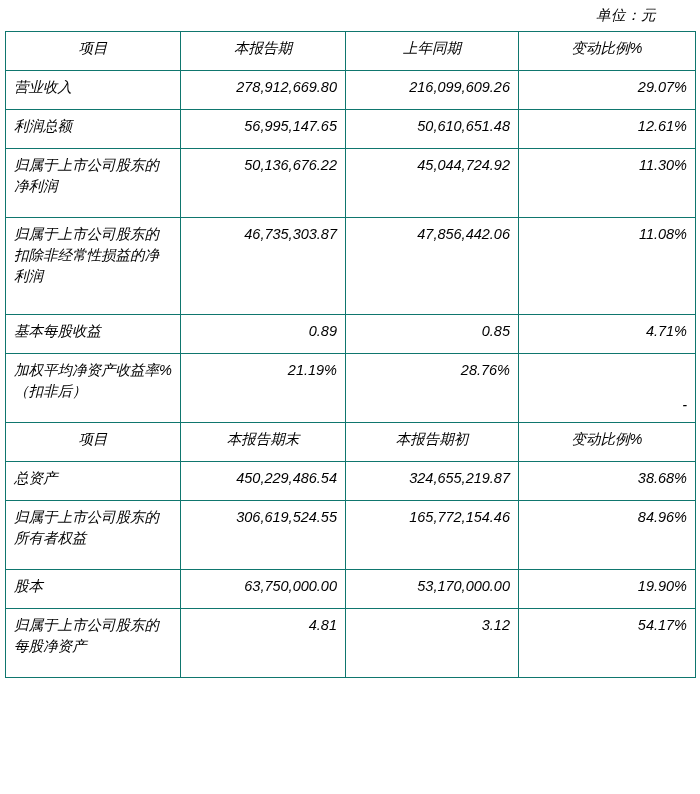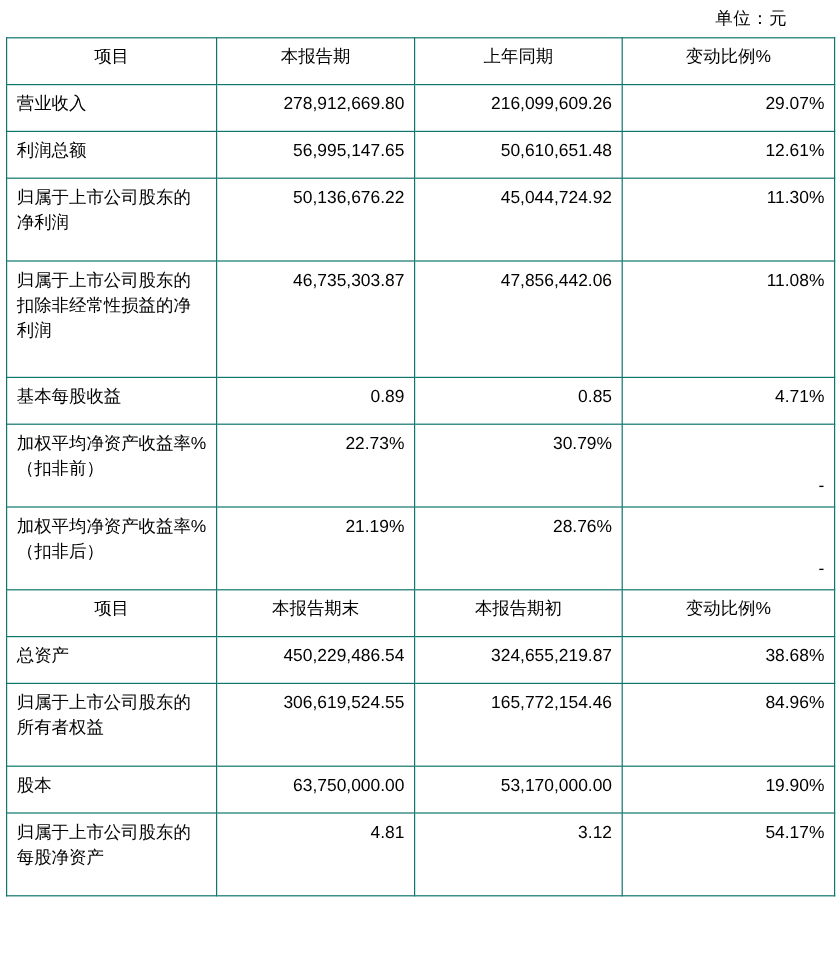--- a/index.html
+++ b/index.html
@@ -12,20 +12,21 @@
     height: 794px;
     font-family: "Liberation Sans", sans-serif;
     color: #000000;
     position: relative;
   }
   .page {
     width: 700px;
     height: 670px;
     box-sizing: border-box;
     position: relative;
+    font-style: italic;
   }
   .unit-line {
     text-align: right;
     font-size: 14.5px;
     padding: 6px 44px 6px 0;
     letter-spacing: 0.5px;
   }
   table.fin {
     border-collapse: collapse;
     width: 690px;
@@ -111,26 +112,20 @@
         <td class="num">11.08%</td>
       </tr>
 
       <tr>
         <td class="lbl row-h">基本每股收益</td>
         <td class="num">0.89</td>
         <td class="num">0.85</td>
         <td class="num">4.71%</td>
       </tr>
 
-      <tr>
-        <td class="lbl tall-2">加权平均净资产收益率%（扣非前）</td>
-        <td class="num">22.73%</td>
-        <td class="num">30.79%</td>
-        <td class="num" style="vertical-align:bottom">-</td>
-      </tr>
 
       <tr>
         <td class="lbl tall-2">加权平均净资产收益率%（扣非后）</td>
         <td class="num">21.19%</td>
         <td class="num">28.76%</td>
         <td class="num" style="vertical-align:bottom">-</td>
       </tr>
 
       <tr>
         <td class="hdr row-h">项目</td>

